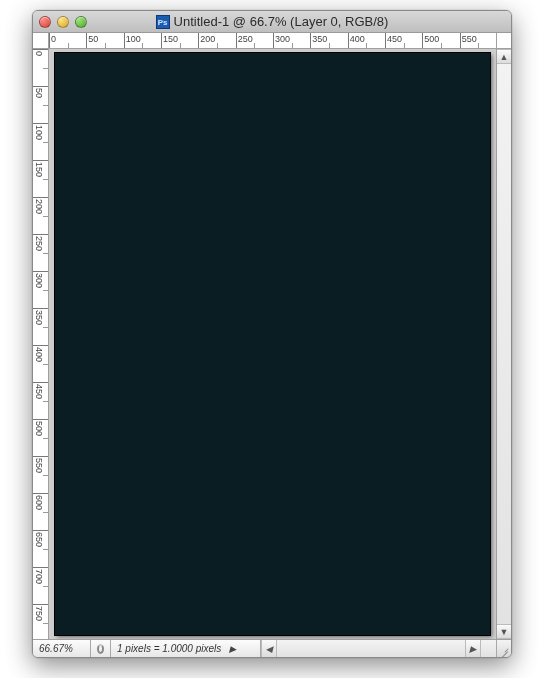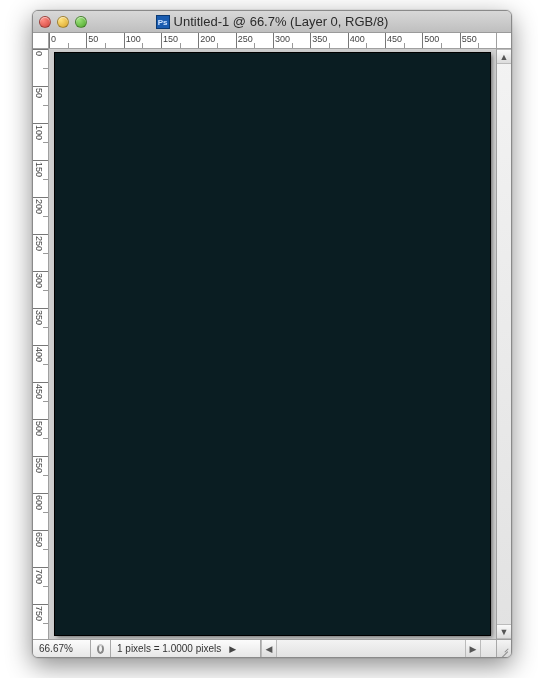--- a/index.html
+++ b/index.html
@@ -177,20 +177,21 @@
   }
   
   .statusbar {
     height: 18px;
     background: linear-gradient(#f4f4f4,#dadada);
     border-top: 1px solid #a0a0a0;
     display: flex;
     align-items: stretch;
     font-size: 10px;
     color: #333;
+    font-style: italic;
   }
   .statusbar .cell {
     display: flex;
     align-items: center;
     padding: 0 6px;
     border-right: 1px solid #a8a8a8;
     background: linear-gradient(#fcfcfc,#e7e7e7);
   }
   .statusbar .zoom { width: 58px; }
   .statusbar .spinner {

